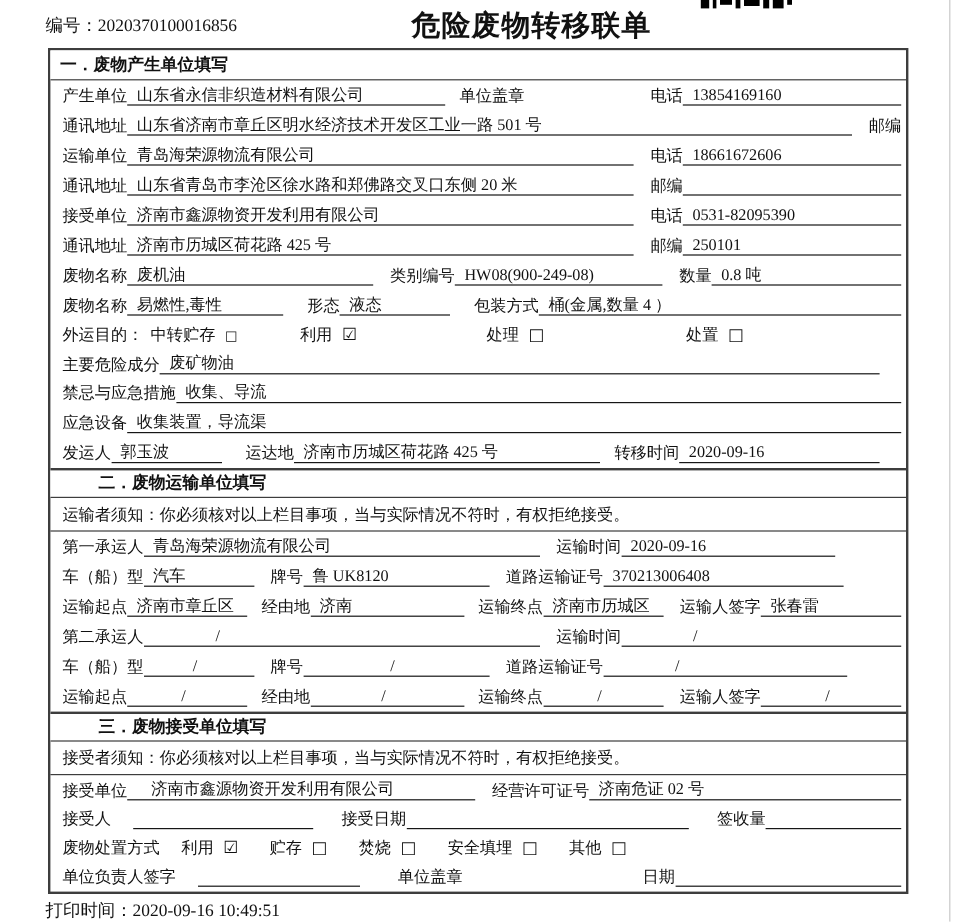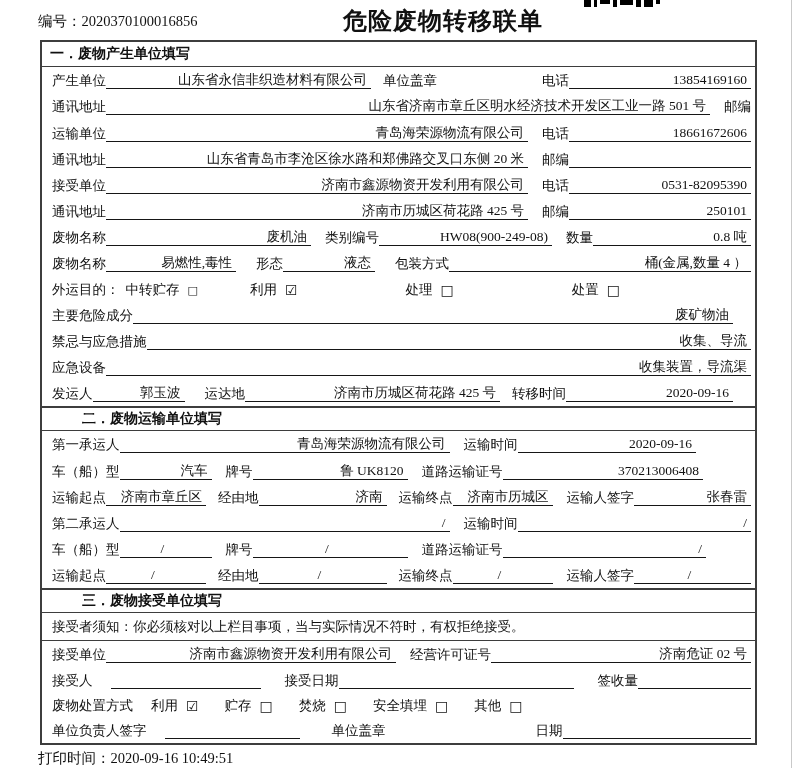--- a/index.html
+++ b/index.html
@@ -38,21 +38,21 @@
     padding:0 10px; font-size:13.5px; border-bottom:1.5px solid #3d3d3d;
     white-space:nowrap;
   }
   .row {
     flex:1 1 auto; display:flex; align-items:flex-end;
     padding:0 4px 4px 10px; font-size:13.5px; white-space:nowrap;
   }
   .lbl { line-height:17px; white-space:nowrap; }
   .uv {
     border-bottom:1px solid #161616; min-height:17px; line-height:17px;
-    padding:0 4px 0 8px; white-space:nowrap; overflow:hidden;text-align:right;
+    padding:0 4px 0 8px; white-space:nowrap; overflow:hidden;
   }
   .grow { flex:1 1 auto; }
   .opt { display:flex; align-items:flex-end; }
   .box { font-family:"DejaVu Sans",sans-serif; font-size:14px; line-height:16px; margin-left:8px; }
   .box-sm { font-size:11px; line-height:15px; }
   .ctr { text-align:center; padding-right:14px; }
   .pl60 { padding-left:60px; }
   .ml6{margin-left:6px}.ml12{margin-left:12px}.ml14{margin-left:14px}.ml18{margin-left:18px}
   .ml20{margin-left:20px}.ml24{margin-left:24px}.ml26{margin-left:26px}.ml32{margin-left:32px}
   .ml52{margin-left:52px}.ml72{margin-left:108px}.ml118{margin-left:118px}.ml150{margin-left:150px}
@@ -191,20 +191,21 @@
       <span class="lbl ml20">运达地</span>
       <span class="uv w255">济南市历城区荷花路 425 号</span>
       <span class="lbl ml12">转移时间</span>
       <span class="uv grow mr18">2020-09-16</span>
     </div>
 
     <div class="sec-head mid">
       <span>二．废物运输单位填写</span>
     </div>
 
+    <div class="notice">运输者须知：你必须核对以上栏目事项，当与实际情况不符时，有权拒绝接受。</div>
 
     <div class="row">
       <span class="lbl">第一承运人</span>
       <span class="uv w330">青岛海荣源物流有限公司</span>
       <span class="lbl ml14">运输时间</span>
       <span class="uv grow mr55">2020-09-16</span>
     </div>
 
     <div class="row">
       <span class="lbl">车（船）型</span>

